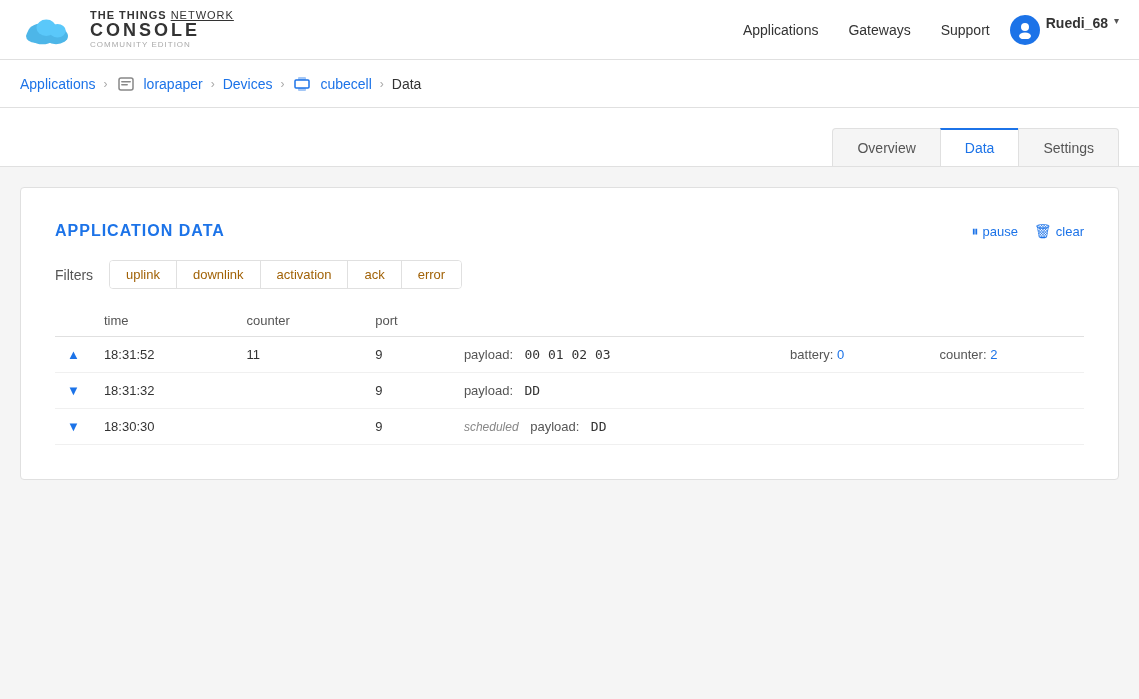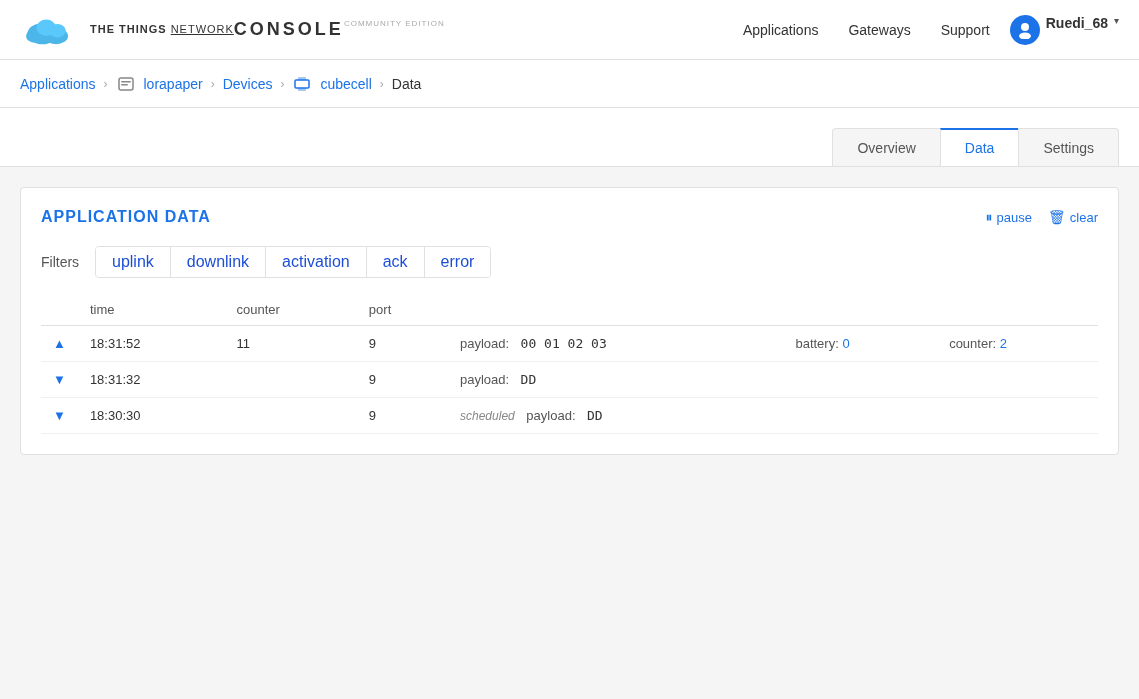--- a/index.html
+++ b/index.html
@@ -19,21 +19,21 @@
       align-items: center;
       gap: 10px;
       margin-right: auto;
     }
     .logo-cloud {
       width: 60px;
       height: 40px;
     }
     .logo-text {
       display: flex;
-      flex-direction: row;
+      flex-direction: column;
       line-height: 1.1;
       justify-content: space-between;
     }
     .nav-links {
       display: flex;
       align-items: center;
       gap: 30px;
       margin-right: 20px;
     }
     .nav-link {
@@ -119,21 +119,21 @@
       padding: 20px;
       background: #f5f5f5;
       min-height: calc(699px - 60px - 48px - 50px);
     }
 
     
     .app-data-panel {
       background: white;
       border: 1px solid #e0e0e0;
       border-radius: 4px;
-      padding: 20px;
+      padding: 34px;
     }
     .panel-header {
       display: flex;
       align-items: center;
       justify-content: space-between;
       margin-bottom: 20px;
     }
     .panel-title {
       font-size: 16px;
       font-weight: 700;
@@ -176,22 +176,22 @@
       border: 1px solid #e0e0e0;
       border-radius: 4px;
       overflow: hidden;
     }
     .filter-pill {
       padding: 6px 16px;
       background: white;
       border: none;
       border-right: 1px solid #e0e0e0;
       cursor: pointer;
-      font-size: 16px;
-      color: #1d4ed8;
+      font-size: 13px;
+      color: #a16207;
     }
     .filter-pill:last-child { border-right: none; }
 
     
     .data-table {
       width: 100%;
       border-collapse: collapse;
     }
     .data-table th {
       text-align: left;

